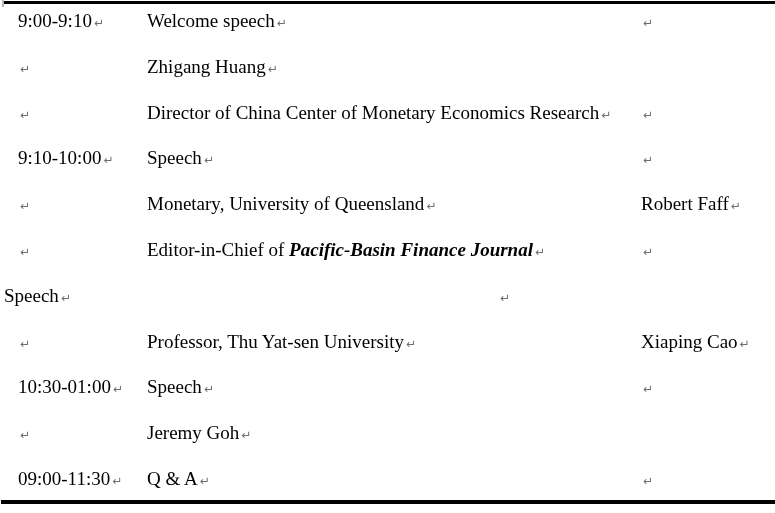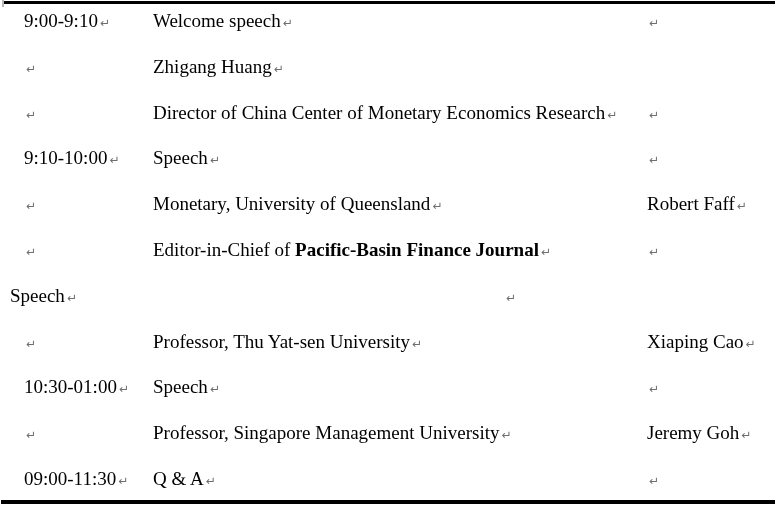--- a/index.html
+++ b/index.html
@@ -8,28 +8,28 @@
     width:775px;height:513px;
     background:#ffffff;
     font-family:"Liberation Serif","DejaVu Serif",serif;
     font-size:19px;color:#000000;
     overflow:hidden;
   }
   .rule{position:absolute;background:#000000;}
   .rule.top{top:1px;left:4px;right:0;height:3px;}
   .rule.bottom{bottom:9px;left:1px;right:0;height:4px;}
   .corner-tick{position:absolute;top:0;left:2px;width:2px;height:7px;background:#b8b8b8;}
-  .rows{position:absolute;top:10px;left:10px;right:0;}
+  .rows{position:absolute;top:10px;left:4px;right:0;}
   .row{display:flex;height:45.8px;align-items:flex-start;}
   .cell{white-space:nowrap;}
   .c1{width:143px;padding-left:14px;box-sizing:border-box;flex:0 0 auto;}
   .c2{width:494px;flex:0 0 auto;}
   .c3{flex:1 1 auto;}
   .txt{color:#000000;}
-  .txt.em{font-weight:bold;}
+  .txt.em{font-weight:bold;font-style:italic;}
   .mark{
     font-family:"DejaVu Sans",sans-serif;
     font-size:12px;color:#6e6e6e;
     margin-left:2px;
   }
 </style>
 </head>
 <body>
 
 <div class="page">
@@ -85,21 +85,20 @@
     </div>
 
     <div class="row">
       <div class="cell c1"><span class="txt">10:30-01:00</span><span class="mark">↵</span></div>
       <div class="cell c2"><span class="txt">Speech</span><span class="txt em"></span><span class="mark">↵</span></div>
       <div class="cell c3"><span class="txt"></span><span class="mark">↵</span></div>
     </div>
 
     <div class="row">
       <div class="cell c1"><span class="txt"></span><span class="mark">↵</span></div>
-      <div class="cell c2"><span class="txt">Professor, Singapore Management University</span><span class="txt em"></span><span class="mark">↵</span></div>
       <div class="cell c3"><span class="txt">Jeremy Goh</span><span class="mark">↵</span></div>
     </div>
 
     <div class="row">
       <div class="cell c1"><span class="txt">09:00-11:30</span><span class="mark">↵</span></div>
       <div class="cell c2"><span class="txt">Q &amp; A</span><span class="txt em"></span><span class="mark">↵</span></div>
       <div class="cell c3"><span class="txt"></span><span class="mark">↵</span></div>
     </div>
 
   </div>

